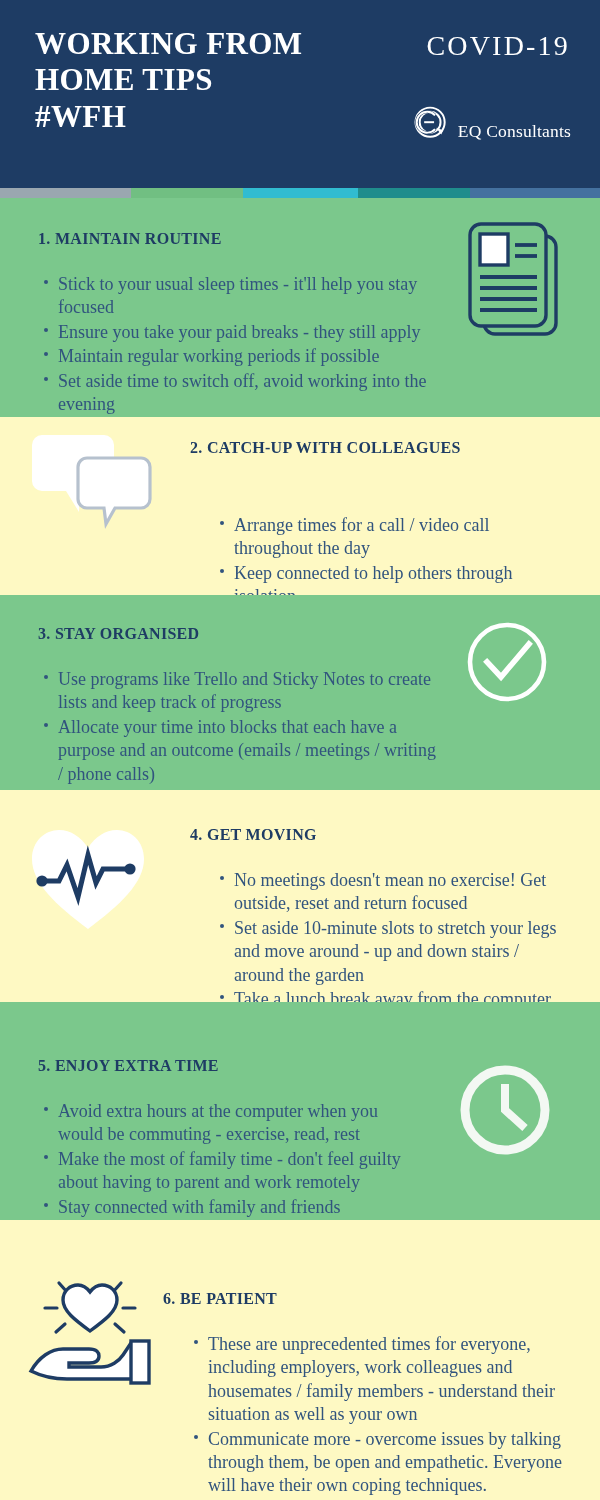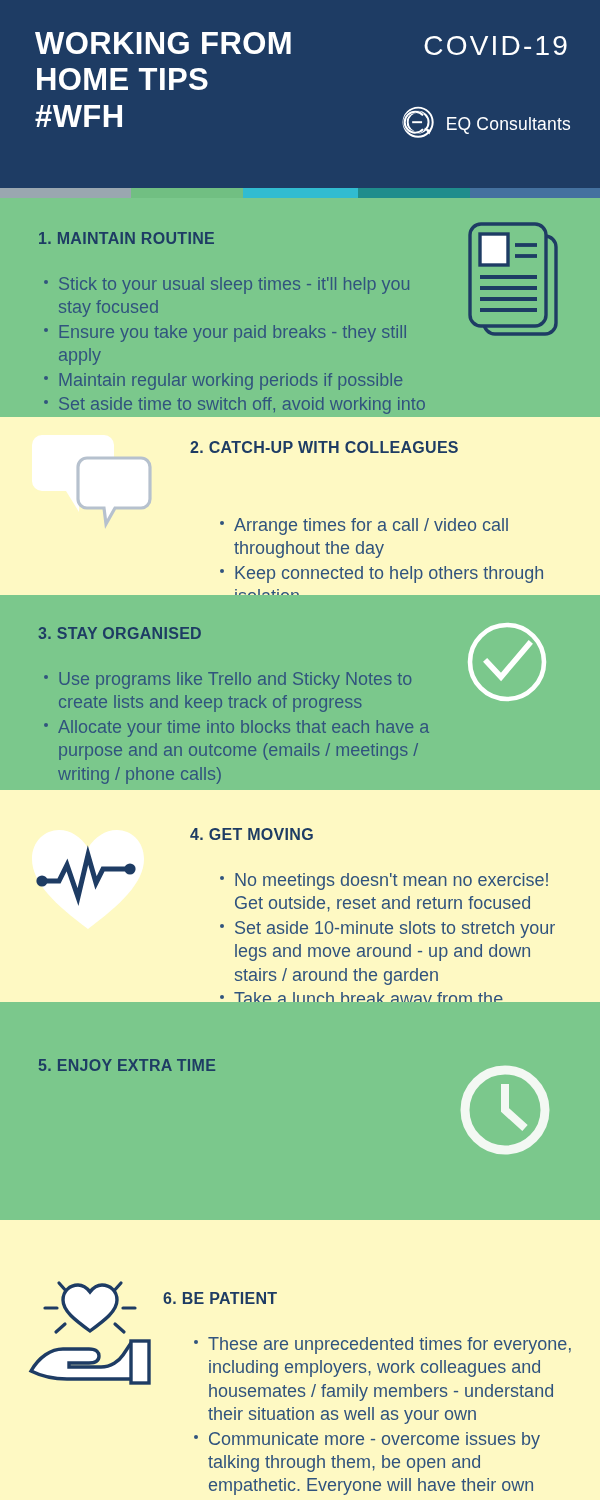--- a/index.html
+++ b/index.html
@@ -3,21 +3,21 @@
 <meta charset="utf-8">
 <style>
   * { margin:0; padding:0; box-sizing:border-box; }
   html,body { width:600px; }
   body {
     font-family:"Liberation Sans", sans-serif;
     background:#b6c1ce;
     width:600px; height:1500px;
     overflow:hidden;
   }
-  .page { width:600px; height:1360px; position:relative; }
+  .page { width:600px; height:1360px; position:relative;font-family:Liberation Serif, serif; }
 
   
   .header {
     background:#1e3c64;
     height:188px;
     position:relative;
   }
   .header-title {
     position:absolute;
     left:35px; top:26px;
@@ -34,21 +34,21 @@
     right:30px; top:30px;
     color:#ffffff;
     font-size:28px;
     letter-spacing:2.2px;
     font-weight:400;
   }
   .logo-wrap {
     position:absolute;
     right:29px; top:106px;
     display:flex;
-    align-items:center;
+    align-items:flex-end;
     gap:9px;
   }
   .logo-mark { width:36px; height:36px; display:block; }
   .logo-text {
     color:#ffffff;
     font-size:17.5px;
     letter-spacing:0.2px;
     white-space:nowrap;
   }
 
@@ -193,20 +193,25 @@
     <div class="sec-title" style="position:absolute;left:190px;top:36px;">4. Get Moving</div>
     <ul class="tips" style="position:absolute;left:218px;top:79px;width:350px;">
       <li>No meetings doesn't mean no exercise! Get outside, reset and return focused</li>
       <li>Set aside 10-minute slots to stretch your legs and move around - up and down stairs / around the garden</li>
       <li>Take a lunch break away from the computer</li>
     </ul>
   </div>
 
   <div class="section sec-green" style="height:218px">
     <div class="sec-title" style="position:absolute;left:38px;top:55px;">5. Enjoy Extra Time</div>
+    <ul class="tips" style="position:absolute;left:42px;top:98px;width:365px;">
+      <li>Avoid extra hours at the computer when you would be commuting - exercise, read, rest</li>
+      <li>Make the most of family time - don't feel guilty about having to parent and work remotely</li>
+      <li>Stay connected with family and friends</li>
+    </ul>
     <div class="icon-box" style="left:455px;top:58px;">
       <svg width="100" height="100" viewBox="0 0 100 100">
         <circle cx="50" cy="50" r="40" fill="none" stroke="#f3f8f3" stroke-width="9"></circle>
         <path d="M50 24 V50 L70 68" fill="none" stroke="#f3f8f3" stroke-width="8" stroke-linecap="butt"></path>
       </svg>
     </div>
   </div>
 
   <div class="section sec-grey" style="height:290px">
     <div class="icon-box" style="left:27px;top:55px;">

